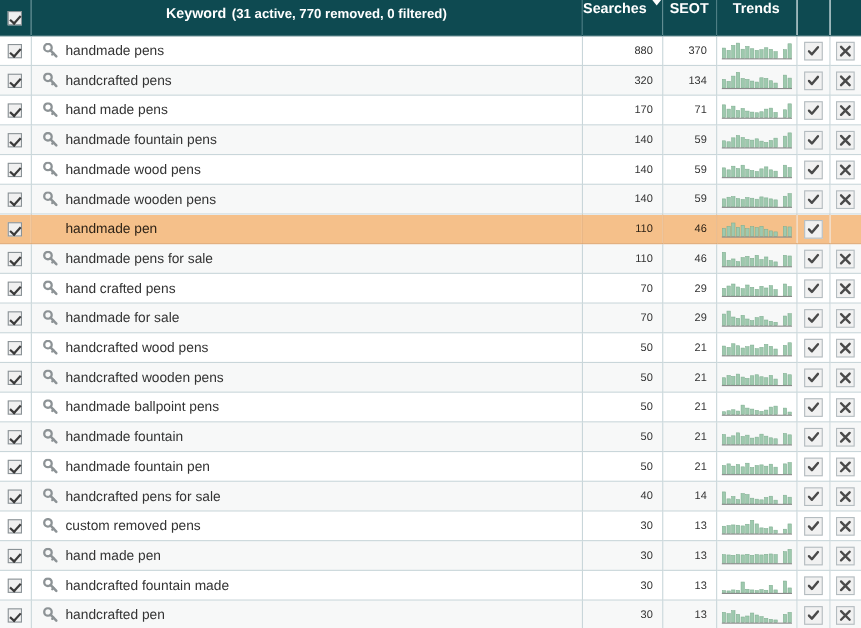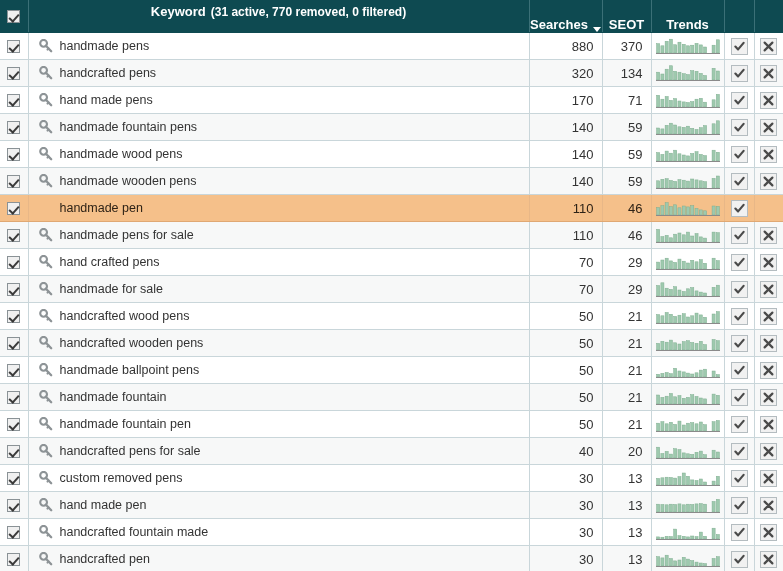--- a/index.html
+++ b/index.html
@@ -40,21 +40,21 @@
     border-right: 1px solid #3b7077;
     border-bottom: 1px solid #0e4a51;
     vertical-align: middle;
     white-space: nowrap;
     overflow: hidden;
   }
   thead th.last-th { border-right: none; }
 
   .th-inner {
     display: flex;
-    align-items: flex-end;
+    align-items: flex-start;
     justify-content: center;
     height: 32px;
     padding: 0 6px;
     box-sizing: border-box;
   }
   .th-keyword-inner {
     display: flex;
     align-items: baseline;
     justify-content: center;
     gap: 5px;
@@ -149,21 +149,21 @@
   .key-icon { width: 14px; height: 14px; display: block; flex: 0 0 14px; }
   .key-spacer { width: 14px; height: 14px; display: block; flex: 0 0 14px; }
 
   td.num-cell { text-align: right; }
   .num-inner {
     height: 26px;
     display: flex;
     align-items: center;
     justify-content: flex-end;
     padding-right: 8px;
-    font-size: 13px;
+    font-size: 10px;
     color: #333333;
   }
   tr.hl .num-inner { color: #2e2216; }
 
   td.trend-cell { text-align: center; }
   .trend-inner {
     height: 26px;
     display: flex;
     align-items: center;
     justify-content: center;
@@ -1220,21 +1220,21 @@
                   <path d="M9.6 9.4 L8.5 10.6" stroke="#8d9396" stroke-width="2.1" stroke-linecap="round"></path>
                 </svg>
               </span>
               <span class="kw-text">handcrafted pens for sale</span>
             </div>
           </td>
           <td class="num-cell">
             <div class="num-inner">40</div>
           </td>
           <td class="num-cell">
-            <div class="num-inner">20</div>
+            <div class="num-inner">14</div>
           </td>
           <td class="trend-cell">
             <div class="trend-inner">
               <svg class="spark" width="64" height="18" viewBox="0 0 64 18" xmlns="http://www.w3.org/2000/svg">
                 <rect x="0.60" y="5.20" width="3.07" height="10.80" fill="#9ec9ae" stroke="#7fae90" stroke-width="0.5"></rect>
                 <rect x="4.87" y="11.50" width="3.07" height="4.50" fill="#9ec9ae" stroke="#7fae90" stroke-width="0.5"></rect>
                 <rect x="9.13" y="9.40" width="3.07" height="6.60" fill="#9ec9ae" stroke="#7fae90" stroke-width="0.5"></rect>
                 <rect x="13.40" y="12.10" width="3.07" height="3.90" fill="#9ec9ae" stroke="#7fae90" stroke-width="0.5"></rect>
                 <rect x="17.67" y="6.70" width="3.07" height="9.30" fill="#9ec9ae" stroke="#7fae90" stroke-width="0.5"></rect>
                 <rect x="21.93" y="7.60" width="3.07" height="8.40" fill="#9ec9ae" stroke="#7fae90" stroke-width="0.5"></rect>

